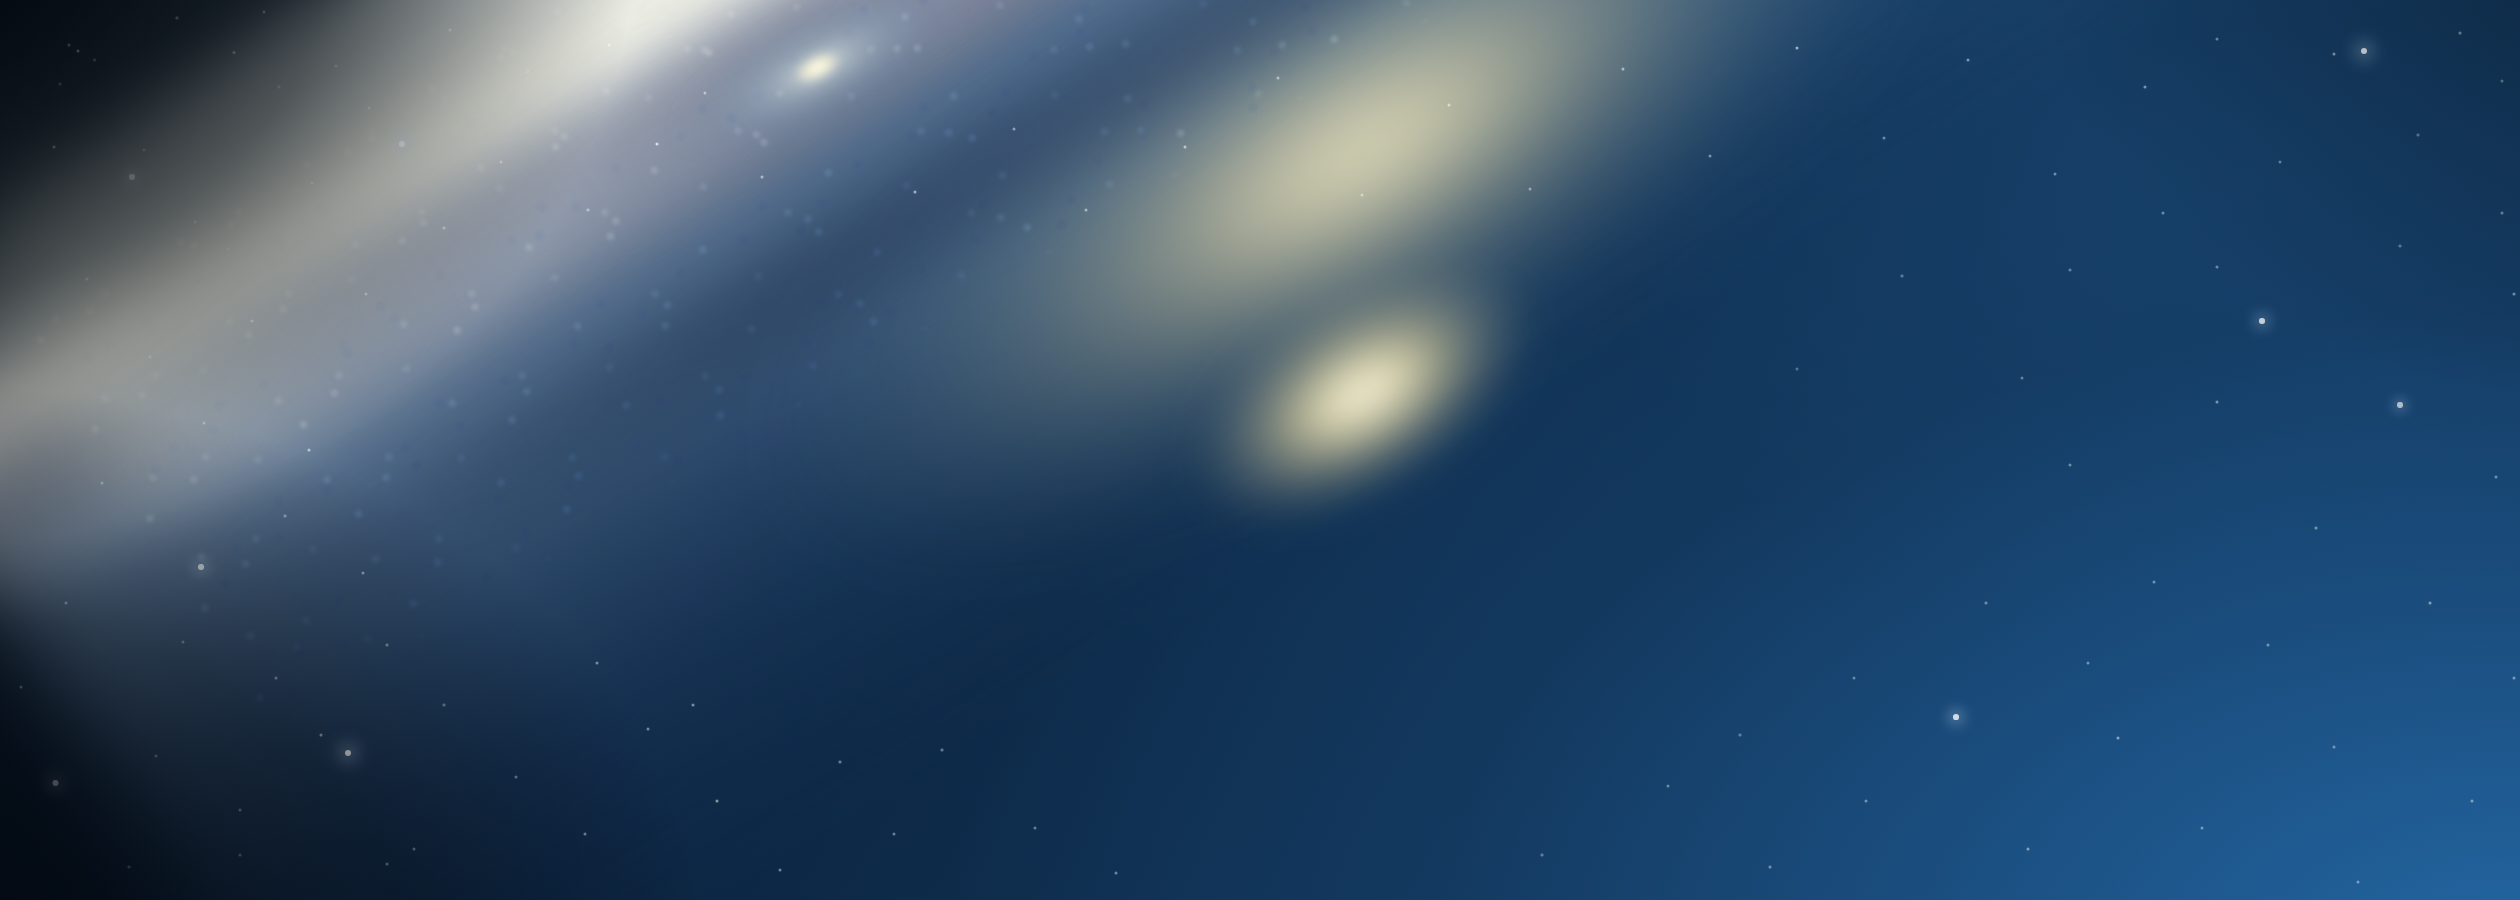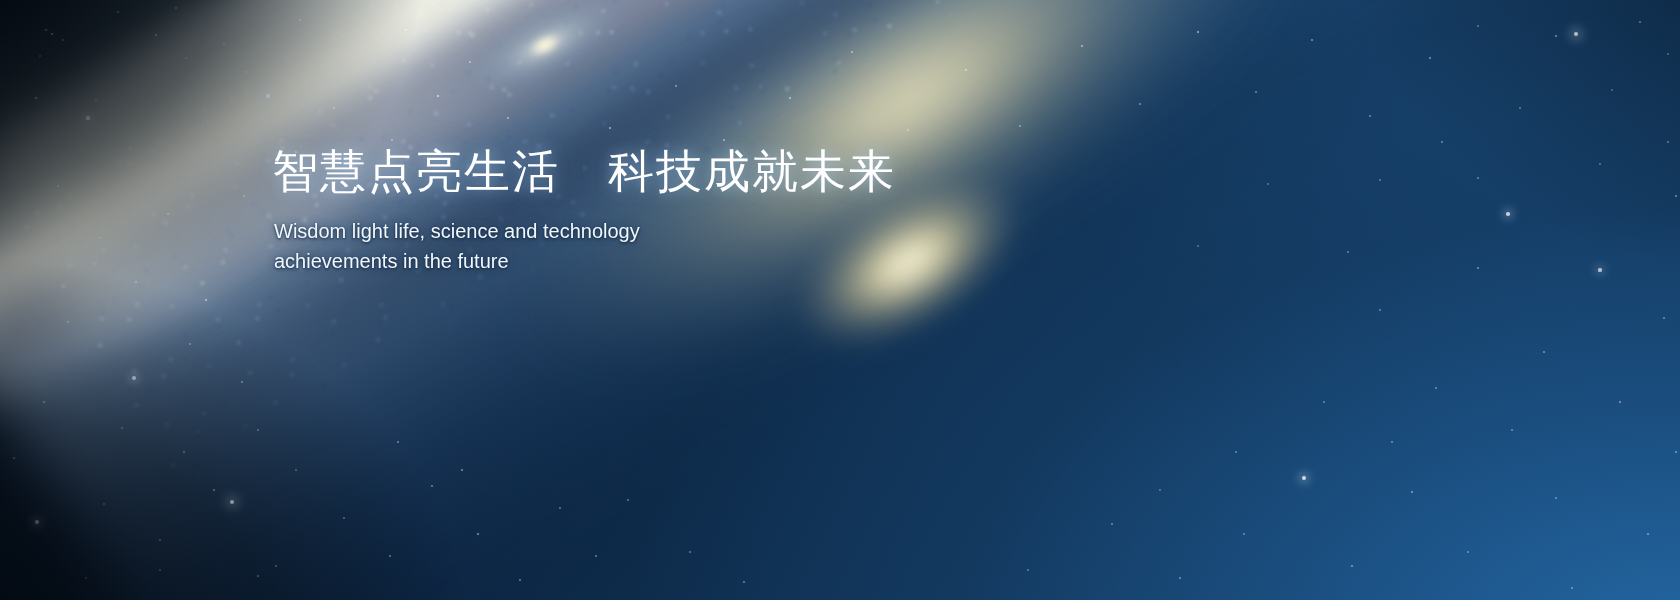--- a/index.html
+++ b/index.html
@@ -416,18 +416,14 @@
       <div class="star" style="left: 1027.1px; top: 569.1px; width: 1.8px; height: 1.8px; opacity: 0.34;"></div>
       <div class="star" style="left: 1571px; top: 587px; width: 2px; height: 2px; opacity: 0.4;"></div>
       <div class="star" style="left: 1235px; top: 451px; width: 2px; height: 2px; opacity: 0.36;"></div>
       <div class="star" style="left: 1159.1px; top: 489.1px; width: 1.8px; height: 1.8px; opacity: 0.32;"></div>
       <div class="star" style="left: 1347px; top: 251px; width: 2px; height: 2px; opacity: 0.36;"></div>
       <div class="star" style="left: 1267.1px; top: 183.1px; width: 1.8px; height: 1.8px; opacity: 0.32;"></div>
       <div class="star" style="left: 1197px; top: 245px; width: 2px; height: 2px; opacity: 0.3;"></div>
     </div>
   <div class="layer" id="vignette"></div>
 
-  <div id="text-block">
-    <h1 id="headline">智慧点亮生活　科技成就未来</h1>
-    <p id="subtitle">Wisdom light life, science and technology achievements in the future</p>
-  </div>
 
 </div>
 
 </body></html>

